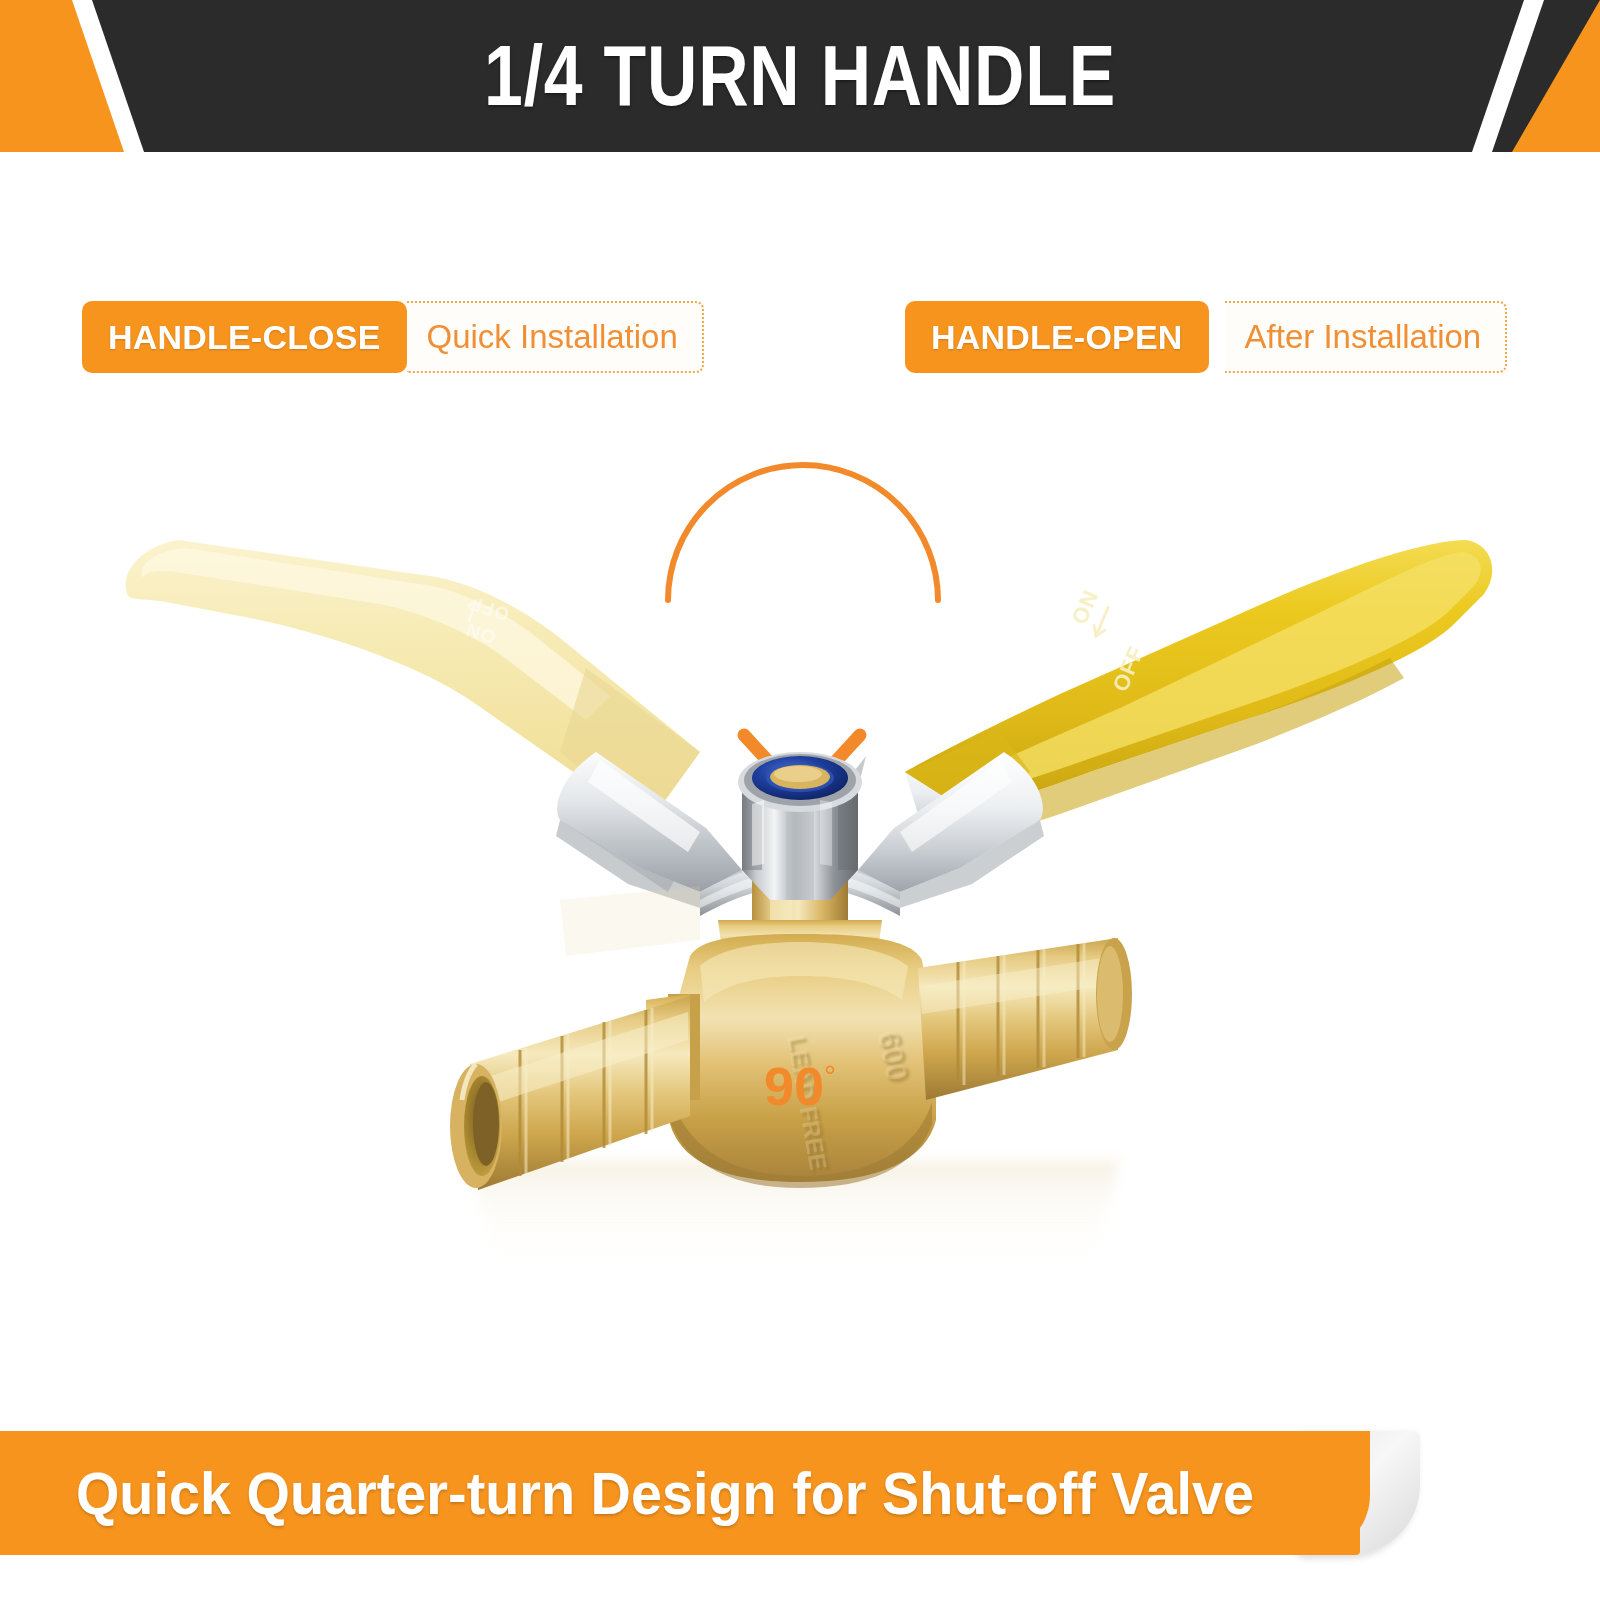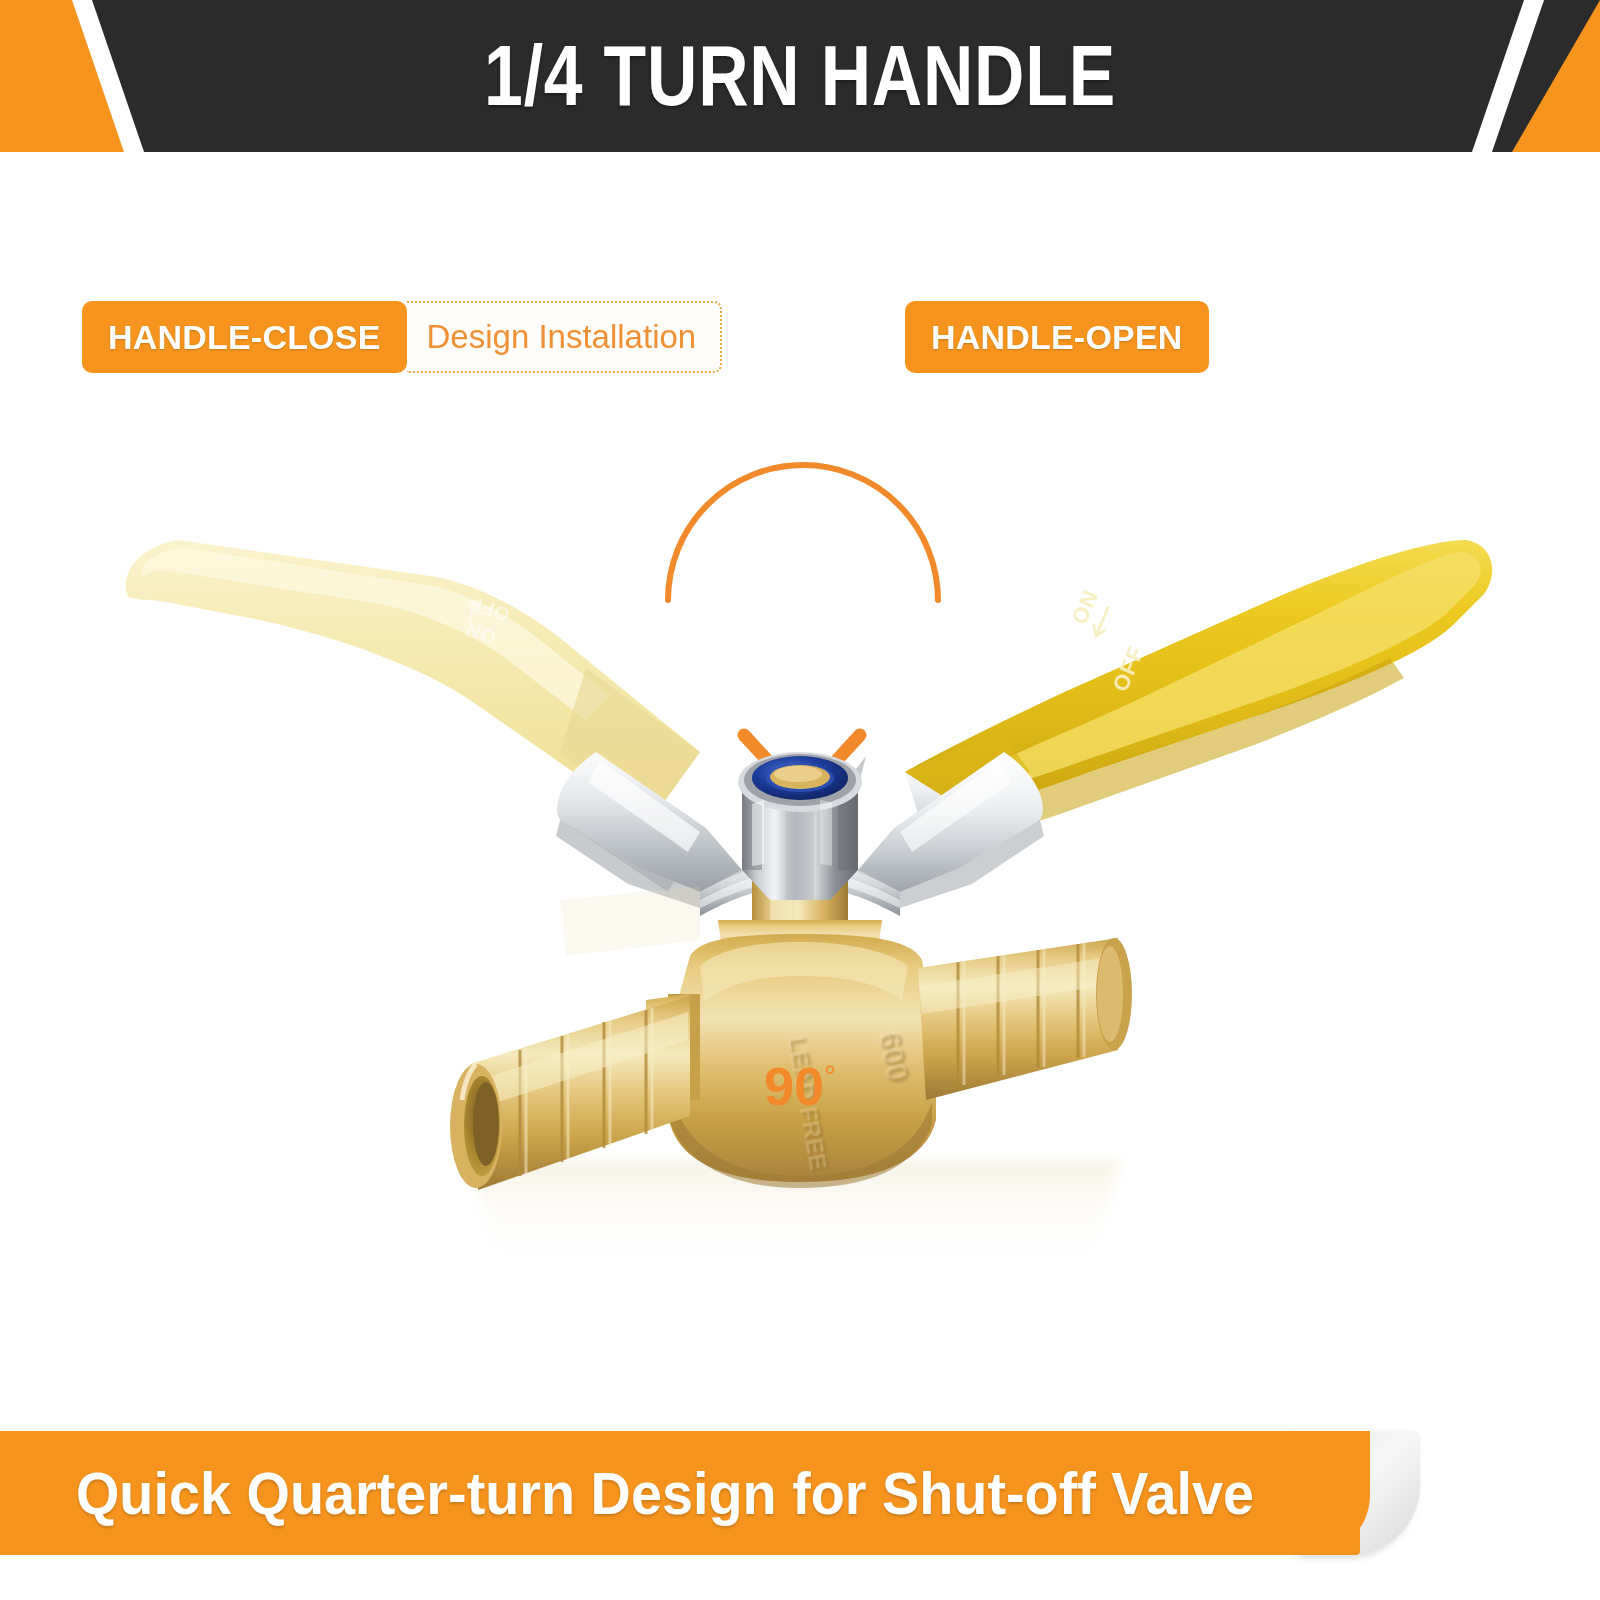--- a/index.html
+++ b/index.html
@@ -134,25 +134,26 @@
     <div class="header-dark"></div>
     <div class="header-dark-gapL"></div>
     <div class="header-dark-gapR"></div>
     <div class="header-title">1/4 TURN HANDLE</div>
   </div>
 
   <div class="badge-row">
 
     <div class="badge left">
       <div class="badge-pill">HANDLE-CLOSE</div>
-      <div class="badge-note">Design Installation</div>
+      <div class="badge-note">Quick Installation</div>
     </div>
 
     <div class="badge right">
       <div class="badge-pill">HANDLE-OPEN</div>
+      <div class="badge-note">After Installation</div>
     </div>
 
   </div>
 
   <div class="product">
 
     <svg class="pimg" viewBox="0 0 1600 950" xmlns="http://www.w3.org/2000/svg">
       <defs>
 
         <linearGradient id="brassBody" x1="0" y1="0" x2="0" y2="1">

